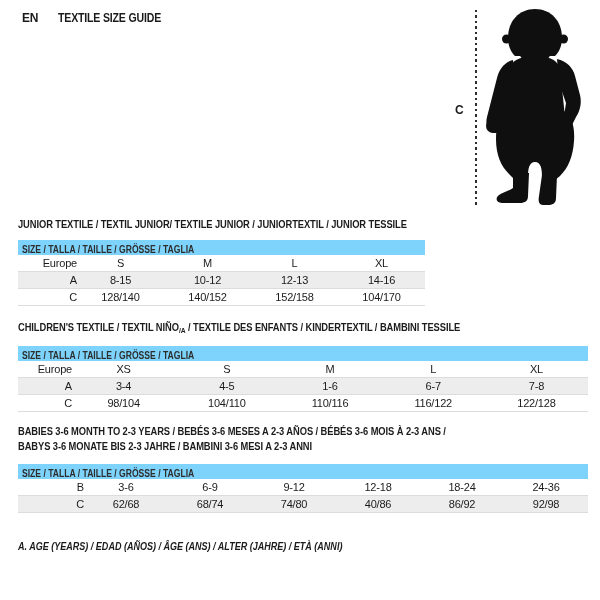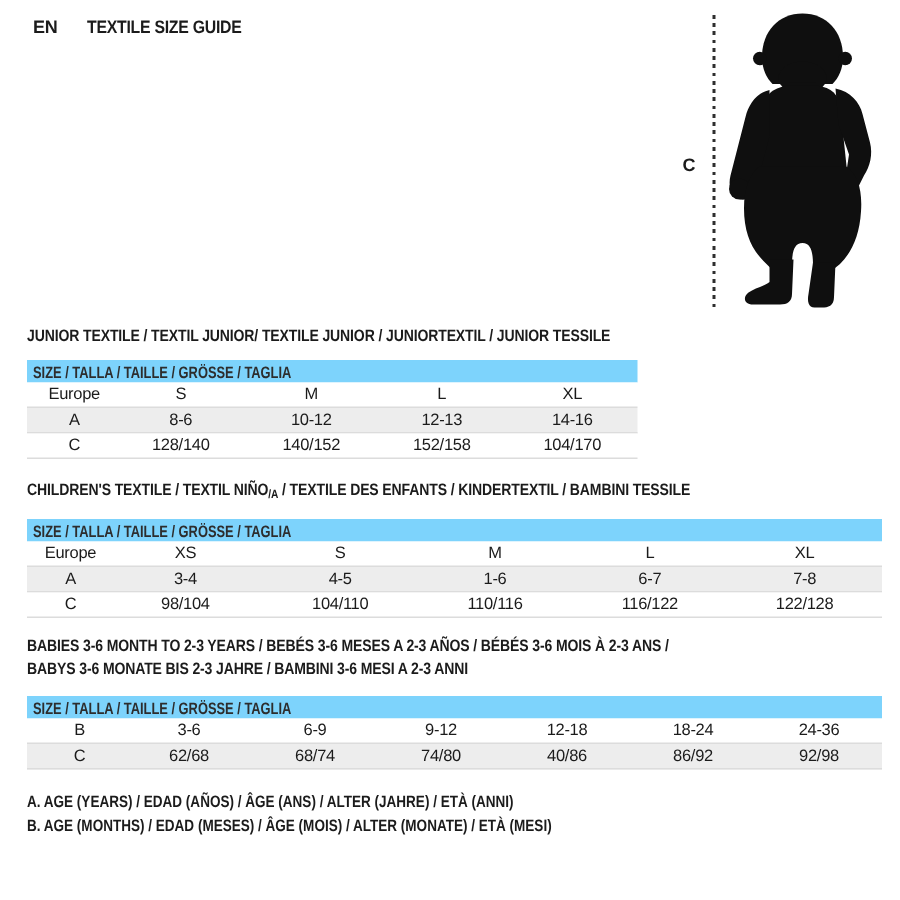--- a/index.html
+++ b/index.html
@@ -34,26 +34,26 @@
   .t1 { width:407px; top:240px; }
   .t2 { width:570px; top:346px; }
   .t3 { width:570px; top:464px; }
   .size-bar { height:15px; background:#7dd3fc; display:flex; align-items:flex-end; padding-left:4px; }
   .size-bar span { font-size:11px; font-weight:bold; color:#2d2d2d; white-space:nowrap;
     transform:scaleX(0.78); transform-origin:0 50%; display:inline-block; }
   .trow { display:flex; height:16px; align-items:center; border-bottom:1px solid #dcdcdc;
     font-size:11px; letter-spacing:-0.2px; background:#fff; }
   .trow.alt { background:#ededed; }
   .cell { flex:1; text-align:center; }
-  .cell.label { flex:0 0 55px; text-align:center; padding-left:4px; }
+  .cell.label { flex:0 0 55px; text-align:right; padding-left:4px; }
   .t2 .cell.label { flex-basis:50px; }
   .t3 .cell.label { flex-basis:62px; }
 
   
-  .notes { position:absolute; left:18px; top:525px; }
+  .notes { position:absolute; left:18px; top:536px;font-style:italic; }
   .note-line { height:16px; }
   .note-line span { font-size:11px; font-weight:bold; white-space:nowrap;
     transform:scaleX(0.82); transform-origin:0 50%; display:inline-block; }
 </style>
 </head>
 <body>
 
 <div class="page">
 
   <div class="langs">
@@ -90,21 +90,21 @@
     </div>
     <div class="trow">
       <div class="cell label">Europe</div>
       <div class="cell">S</div>
       <div class="cell">M</div>
       <div class="cell">L</div>
       <div class="cell">XL</div>
     </div>
     <div class="trow alt">
       <div class="cell label">A</div>
-      <div class="cell">8-6</div>
+      <div class="cell">8-15</div>
       <div class="cell">10-12</div>
       <div class="cell">12-13</div>
       <div class="cell">14-16</div>
     </div>
     <div class="trow">
       <div class="cell label">C</div>
       <div class="cell">128/140</div>
       <div class="cell">140/152</div>
       <div class="cell">152/158</div>
       <div class="cell">104/170</div>
@@ -169,18 +169,15 @@
       <div class="cell">40/86</div>
       <div class="cell">86/92</div>
       <div class="cell">92/98</div>
     </div>
   </div>
 
   <div class="notes">
     <div class="note-line">
       <span>A. AGE (YEARS) / EDAD (AÑOS) / ÂGE (ANS) / ALTER (JAHRE) / ETÀ (ANNI)</span>
     </div>
-    <div class="note-line">
-      <span>B. AGE (MONTHS) / EDAD (MESES) / ÂGE (MOIS) / ALTER (MONATE) / ETÀ (MESI)</span>
-    </div>
   </div>
 
 </div>
 
 </body></html>

